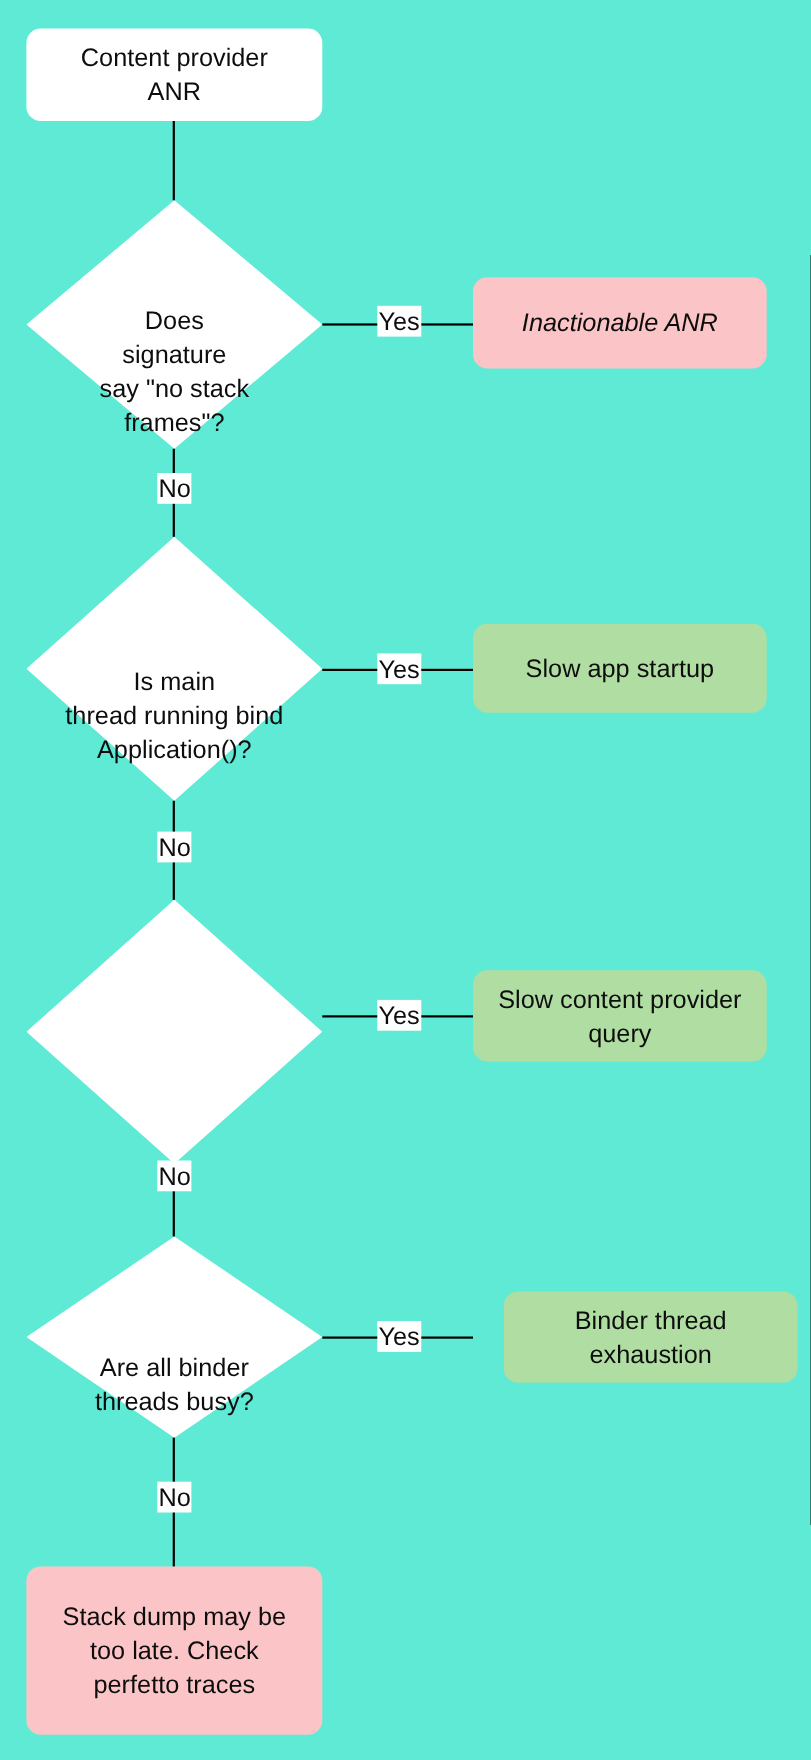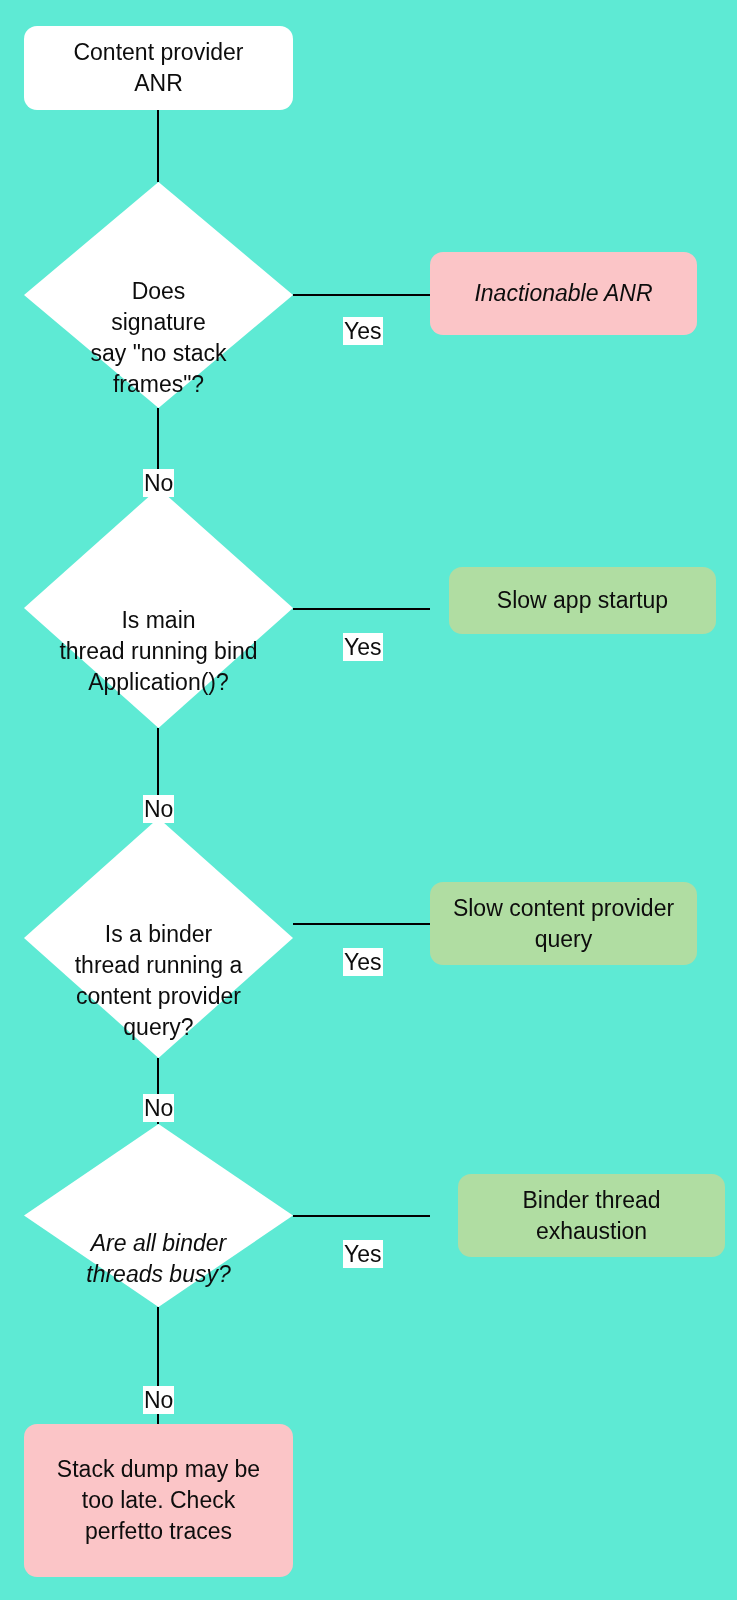--- a/index.html
+++ b/index.html
@@ -72,21 +72,20 @@
   
   .edge-label {
     position: absolute;
     background: #ffffff;
     color: #0d0d0d;
     font-size: 23px;
     line-height: 28px;
     padding: 0 1px;
     white-space: nowrap;
     z-index: 3;
-    margin-top: 39px;
   }
 
   
   .connector {
     position: absolute;
     background: #000000;
     z-index: 1;
   }
 </style>
 </head>
@@ -125,52 +124,48 @@
     <div class="diamond-shape"></div>
     <div class="diamond-label" style="width:268px;">Is main
 thread running bind
 Application()?</div>
   </div>
 
   <div class="edge-label" style="left:343px; top:594px;">Yes</div>
 
   <div class="connector" style="left:293px; top:608px; width:137px; height:2px;"></div>
 
-  <div class="node-box fill-green" style="left:449px; top:567px; width:267px; height:67px;">
+  <div class="node-box fill-green" style="left:430px; top:567px; width:267px; height:81px;">
     <span>Slow app startup</span>
   </div>
 
   <div class="edge-label" style="left:143px; top:756px;">No</div>
 
   <div class="connector" style="left:157px; top:728px; width:2px; height:90px;"></div>
 
   <div class="node-diamond" style="left:24px; top:818px; width:269px; height:240px;">
     <div class="diamond-shape"></div>
-    <div class="diamond-label" style="width:240px;">Is a binder
-thread running a
-content provider
-query?</div>
   </div>
 
   <div class="edge-label" style="left:343px; top:909px;">Yes</div>
 
   <div class="connector" style="left:293px; top:923px; width:137px; height:2px;"></div>
 
   <div class="node-box fill-green" style="left:430px; top:882px; width:267px; height:83px;">
     <span>Slow content provider
 query</span>
   </div>
 
   <div class="edge-label" style="left:143px; top:1055px;">No</div>
 
   <div class="connector" style="left:157px; top:1058px; width:2px; height:66px;"></div>
 
   <div class="node-diamond" style="left:24px; top:1124px; width:269px; height:183px;">
     <div class="diamond-shape"></div>
-    <div class="diamond-label" style="width:230px;font-style:italic;">Are all binder
+    <div class="diamond-label" style="width:230px;">Are all binder
 threads busy?</div>
   </div>
 
   <div class="edge-label" style="left:343px; top:1201px;">Yes</div>
 
   <div class="connector" style="left:293px; top:1215px; width:137px; height:2px;"></div>
 
   <div class="node-box fill-green" style="left:430px; top:1174px; width:267px; height:83px;margin-left:28px;">
     <span>Binder thread
 exhaustion</span>

